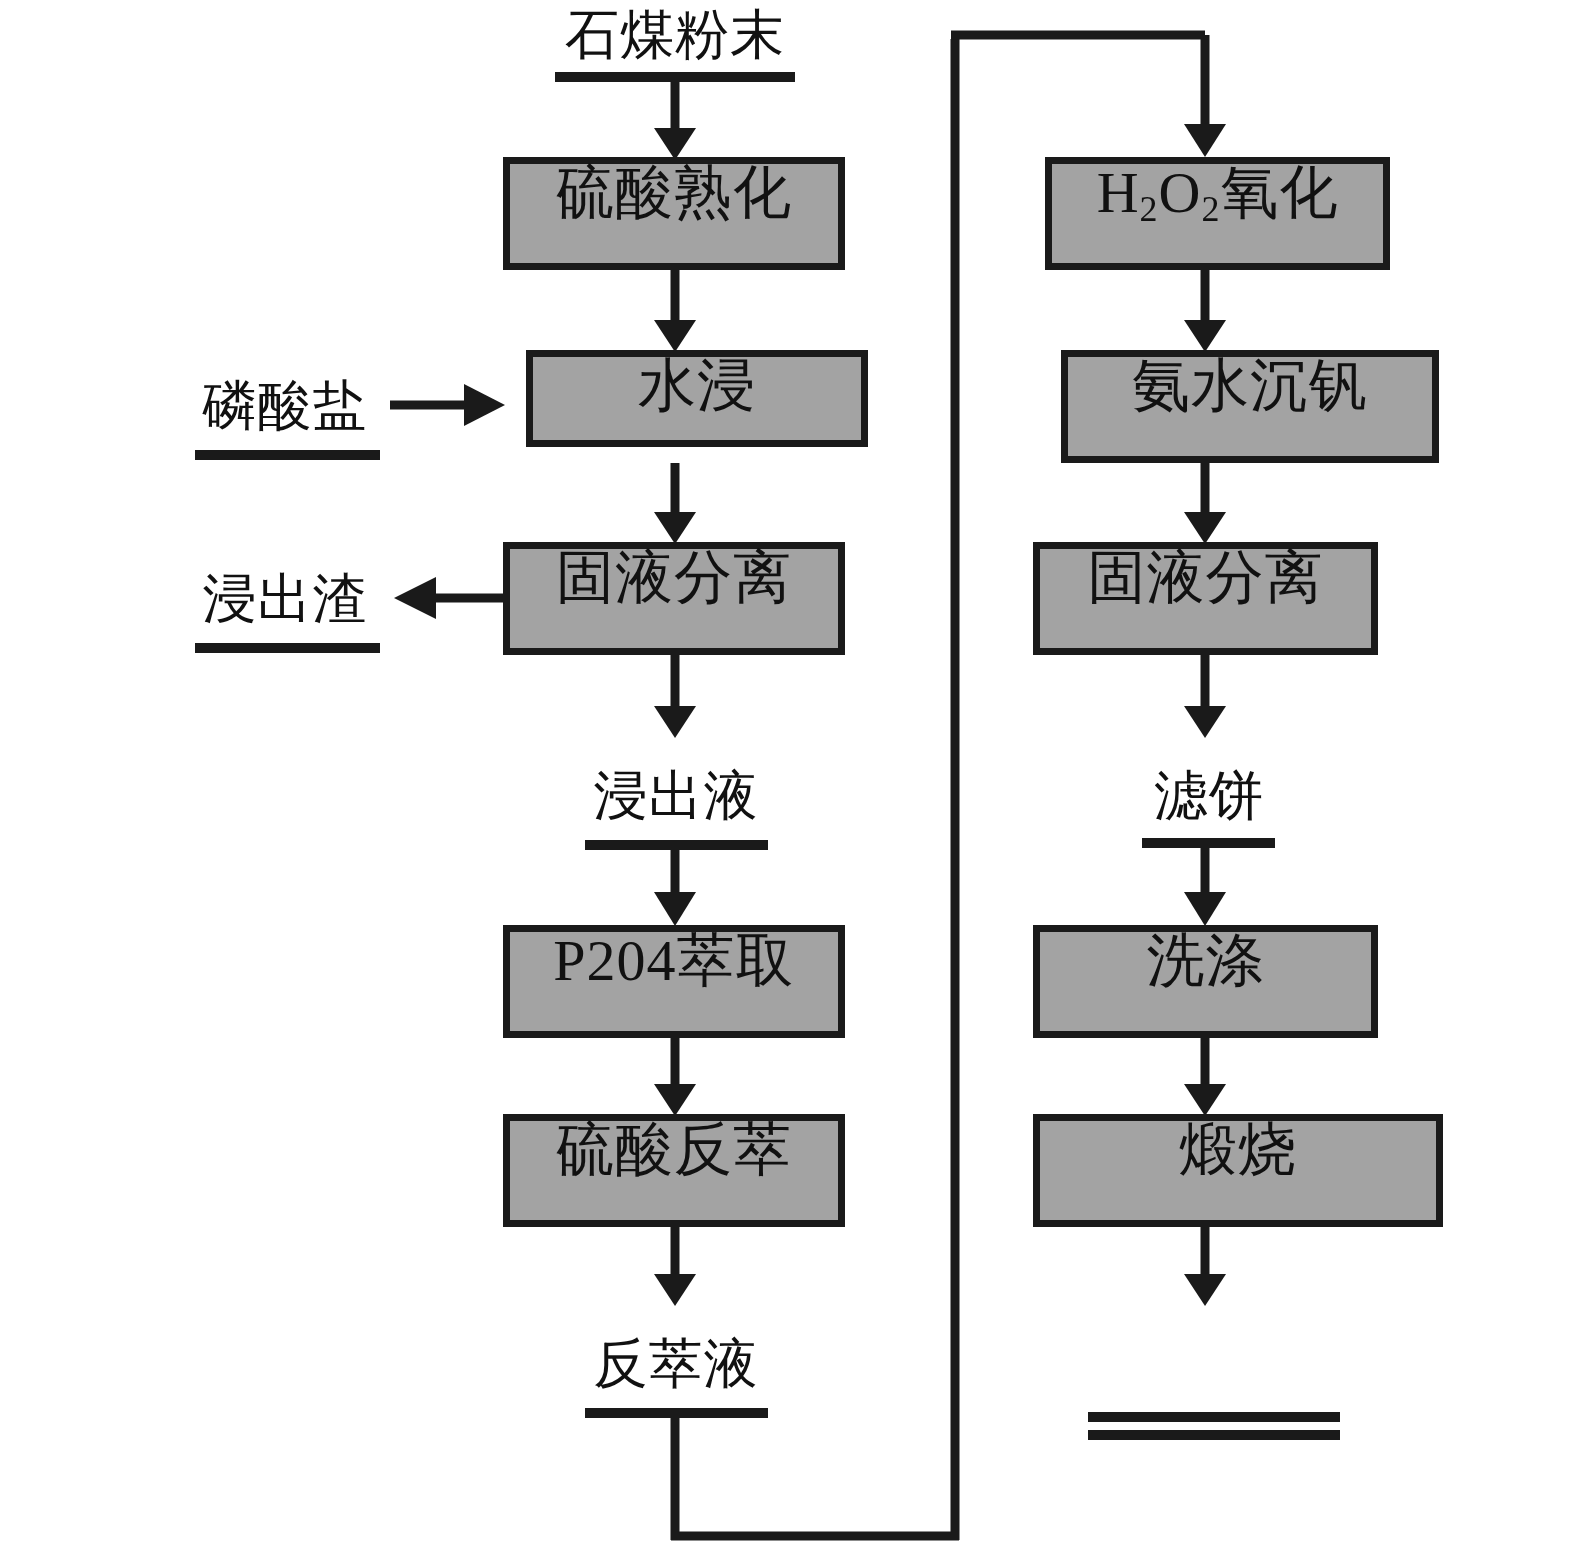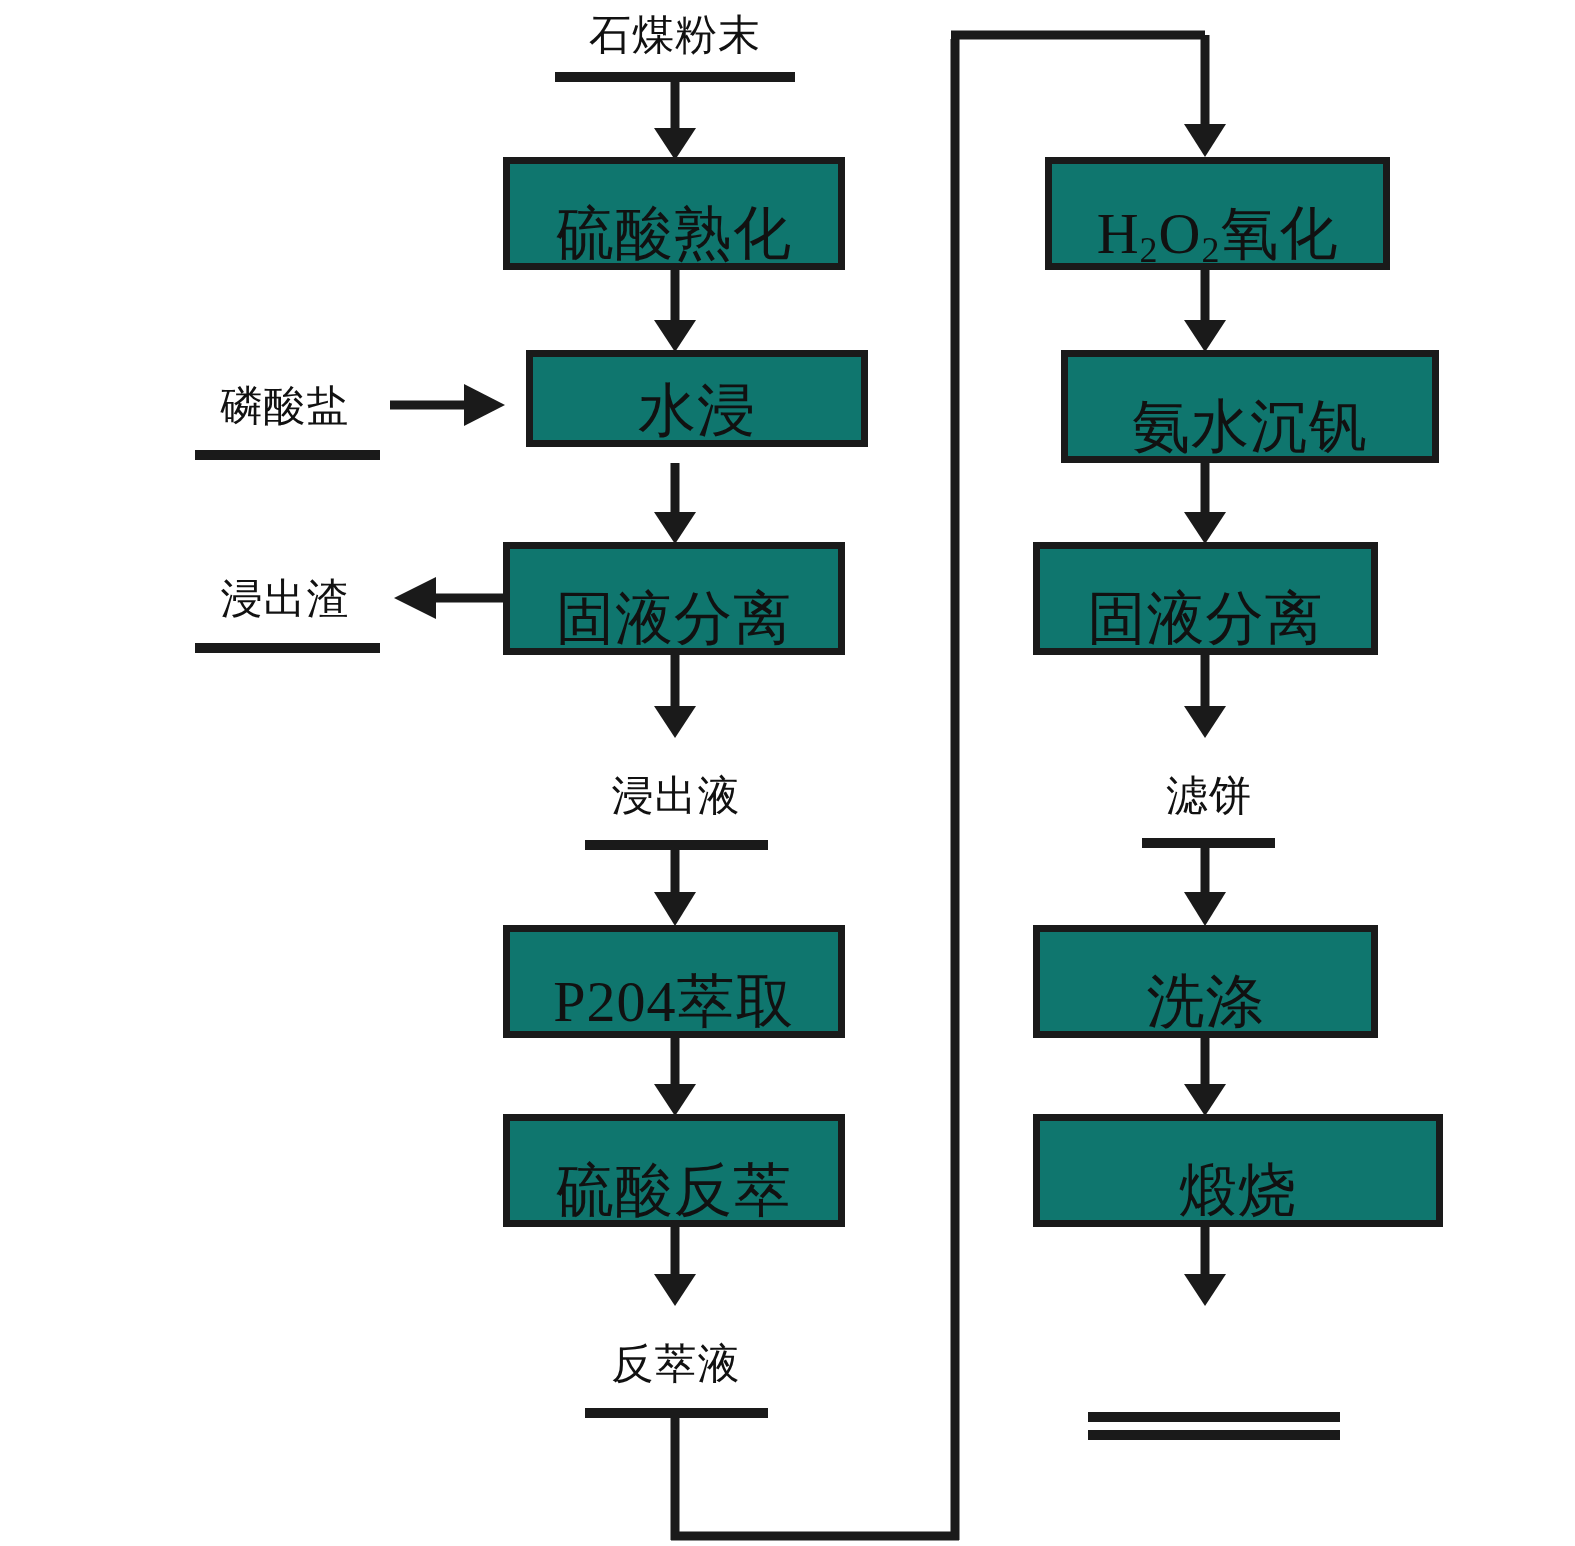--- a/index.html
+++ b/index.html
@@ -33,40 +33,40 @@
     fill: #1a1a1a;
   }
   .rule {
     fill: #1a1a1a;
   }
   
   .pbox {
     position: absolute;
     box-sizing: border-box;
     border: 7px solid #1a1a1a;
-    background: #0f766e;
+    background: #a3a3a3;
     display: flex;
-    align-items: flex-end;
+    align-items: flex-start;
     justify-content: center;
   }
   .pbox .lbl {
     font-size: 58px;
     line-height: 1;
     color: #111111;
     white-space: nowrap;
     letter-spacing: 1px;
   }
   
   .slabel {
     position: absolute;
     display: flex;
     align-items: center;
     justify-content: center;
     color: #111111;
-    font-size: 42px;
+    font-size: 54px;
     line-height: 1;
     white-space: nowrap;
     letter-spacing: 1px;
   }
   sub {
     font-size: 0.62em;
     vertical-align: baseline;
     position: relative;
     top: 0.26em;
   }

